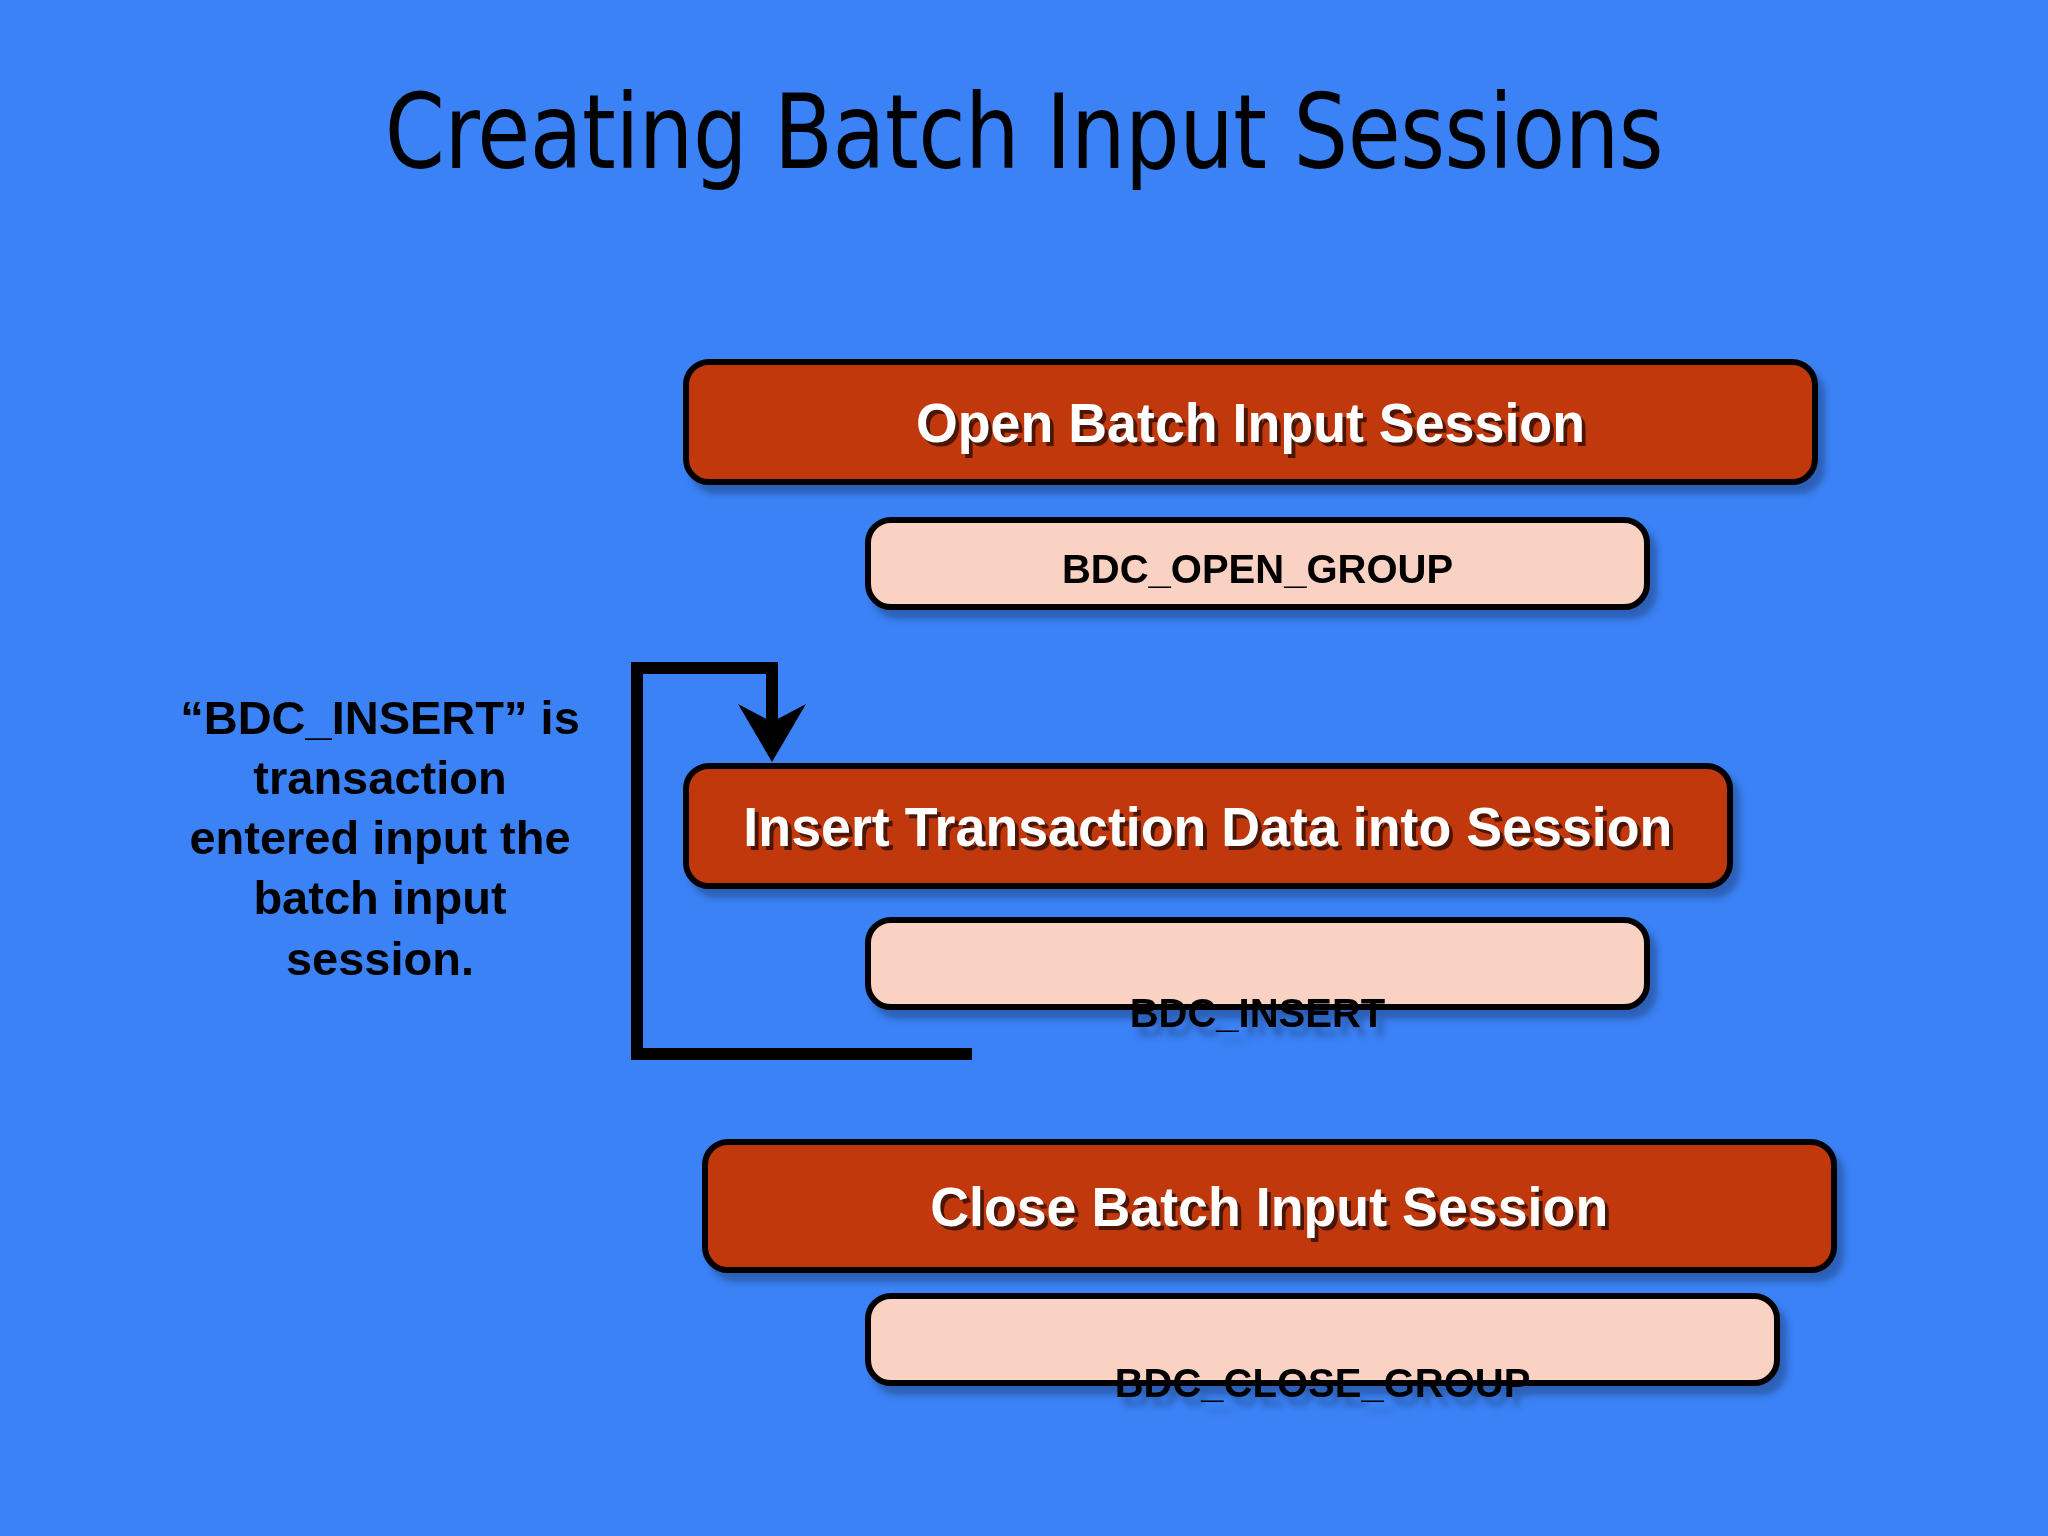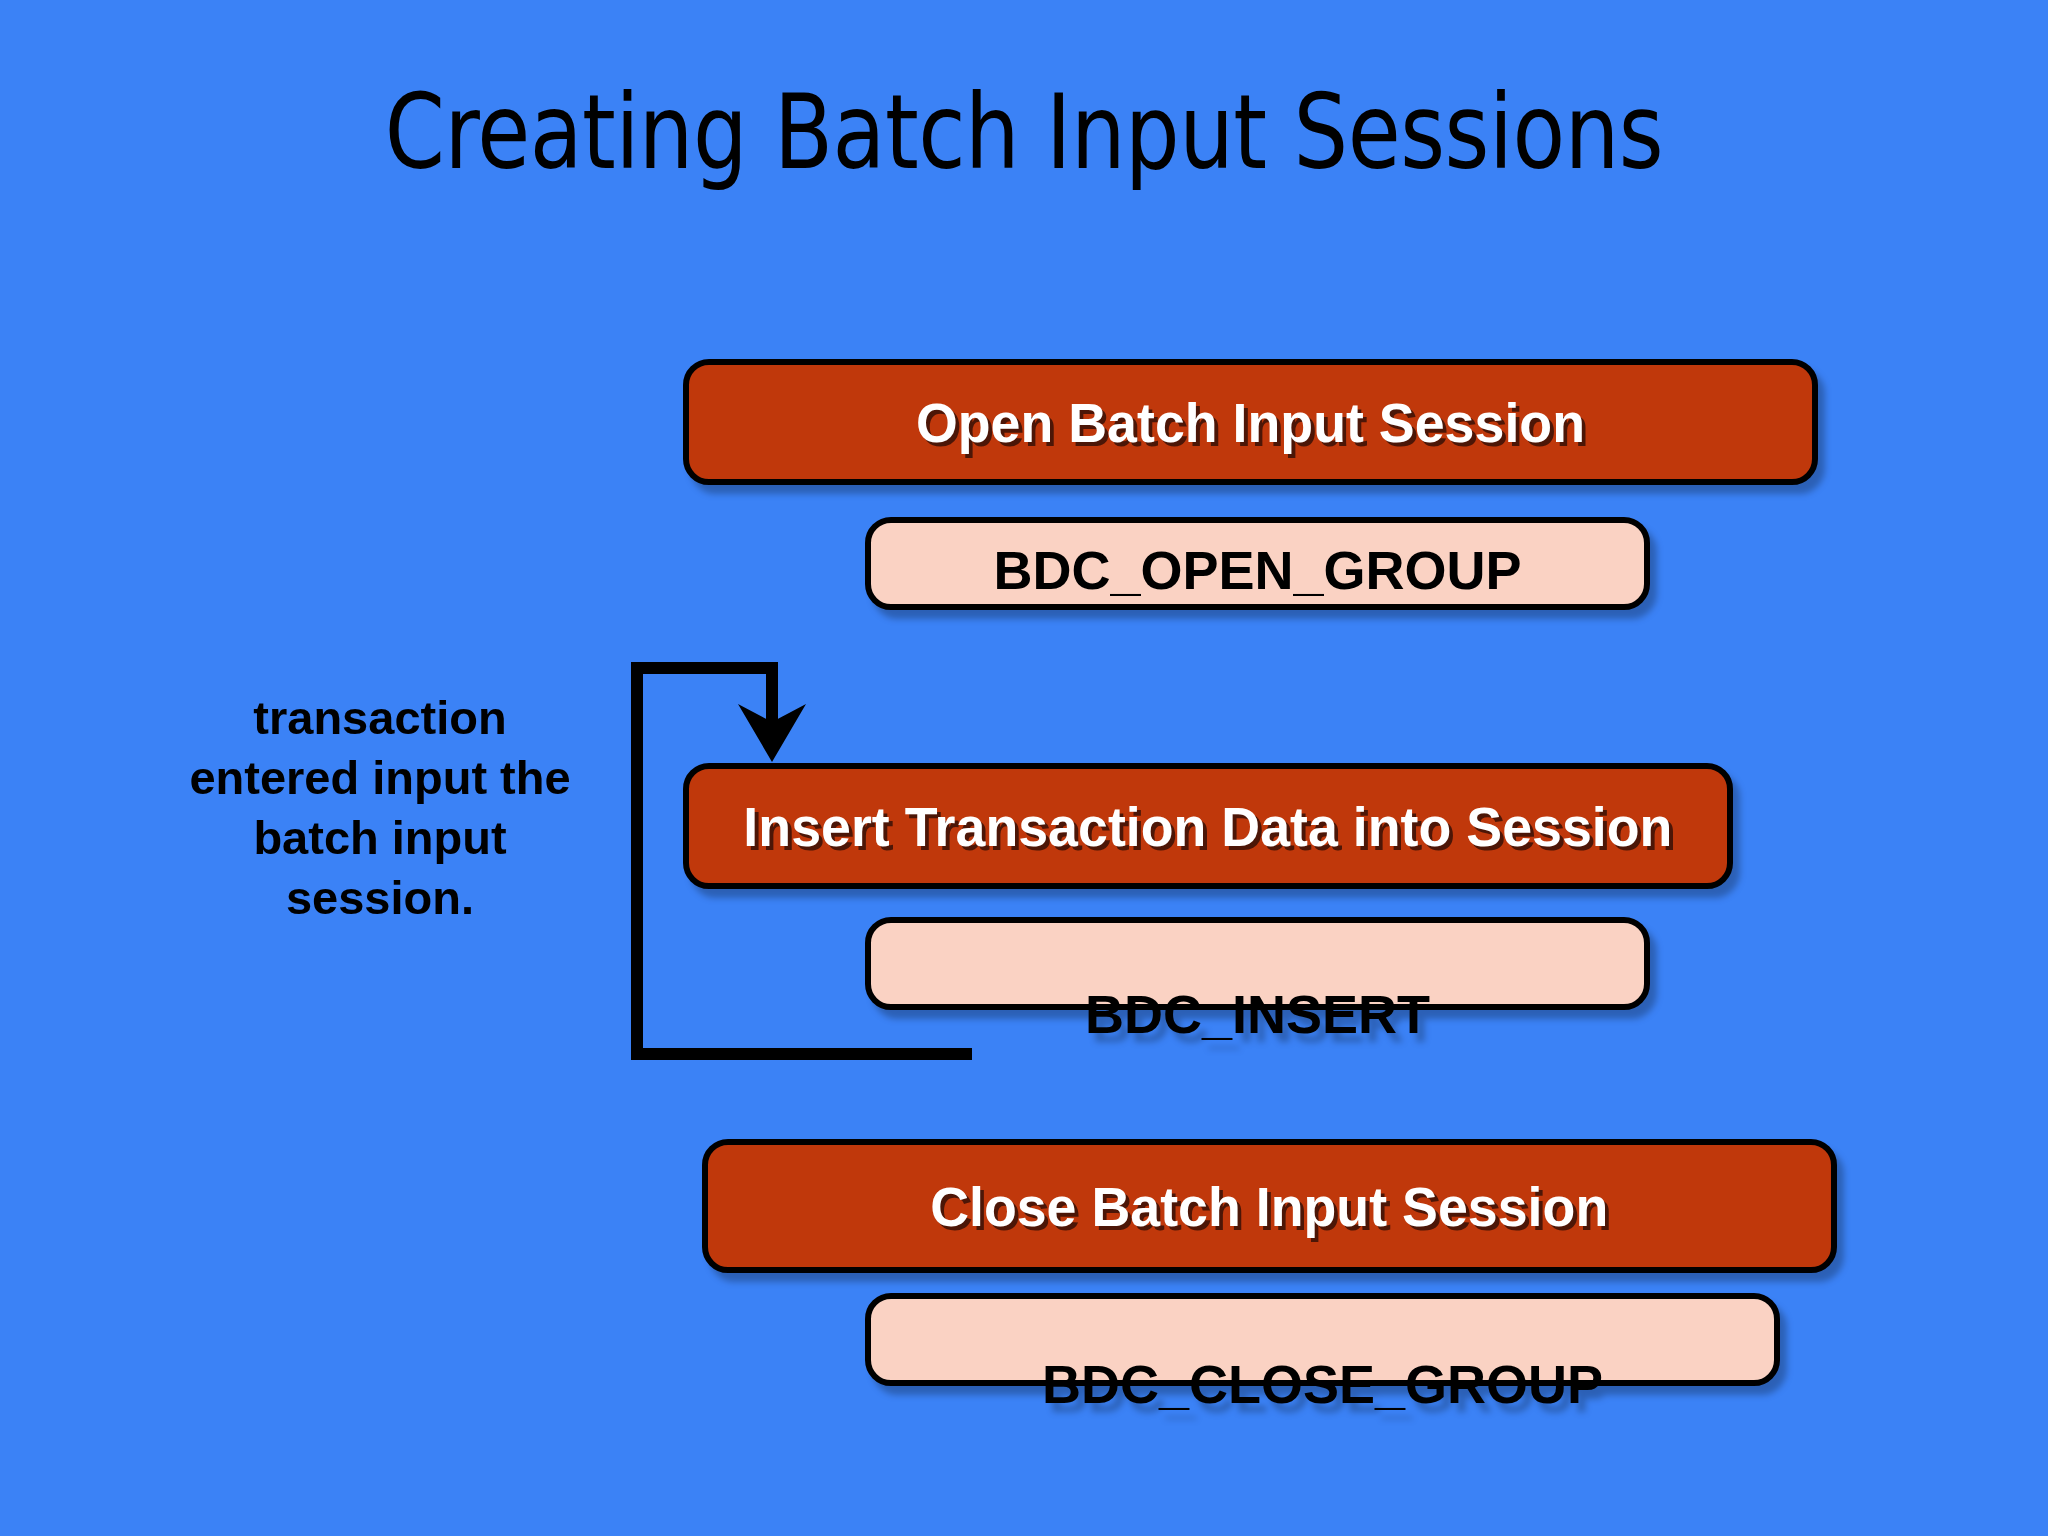--- a/index.html
+++ b/index.html
@@ -49,21 +49,21 @@
     pointer-events:none;
   }
   .proc-label.white{
     color:#ffffff;
     font-size:56px;
     text-shadow:4px 4px 0px rgba(30,10,5,0.72);
     transform:scaleX(0.96);
   }
   .proc-label.black{
     color:#000000;
-    font-size:54px;
+    font-size:40px;
     transform:scaleX(1.0);
     text-align:right;
   }
 
   
   #box-open        { left:683px; top:359px;  width:1135px; height:126px; }
   #box-open-group  { left:865px; top:517px;  width:785px;  height:93px;  }
   #box-insert      { left:683px; top:763px;  width:1050px; height:126px; }
   #box-insert-call { left:865px; top:917px;  width:785px;  height:93px;  }
   #box-close       { left:702px; top:1139px; width:1135px; height:134px; }
@@ -128,19 +128,20 @@
   </div>
 
   <svg id="loop-arrow" viewBox="0 0 460 470" width="460" height="470">
 
     <path d="M 372 424 L 37 424 L 37 38 L 172 38 L 172 104" fill="none" stroke="#000000" stroke-width="12" stroke-linejoin="miter" stroke-linecap="butt"></path>
 
     <polygon points="172,132 138,74 172,92 206,74" fill="#000000"></polygon>
   </svg>
 
   <div class="annotation">
+    <div>“BDC_INSERT” is</div>
     <div>transaction</div>
     <div>entered input the</div>
     <div>batch input</div>
     <div>session.</div>
   </div>
 
 </div>
 
 </body></html>

